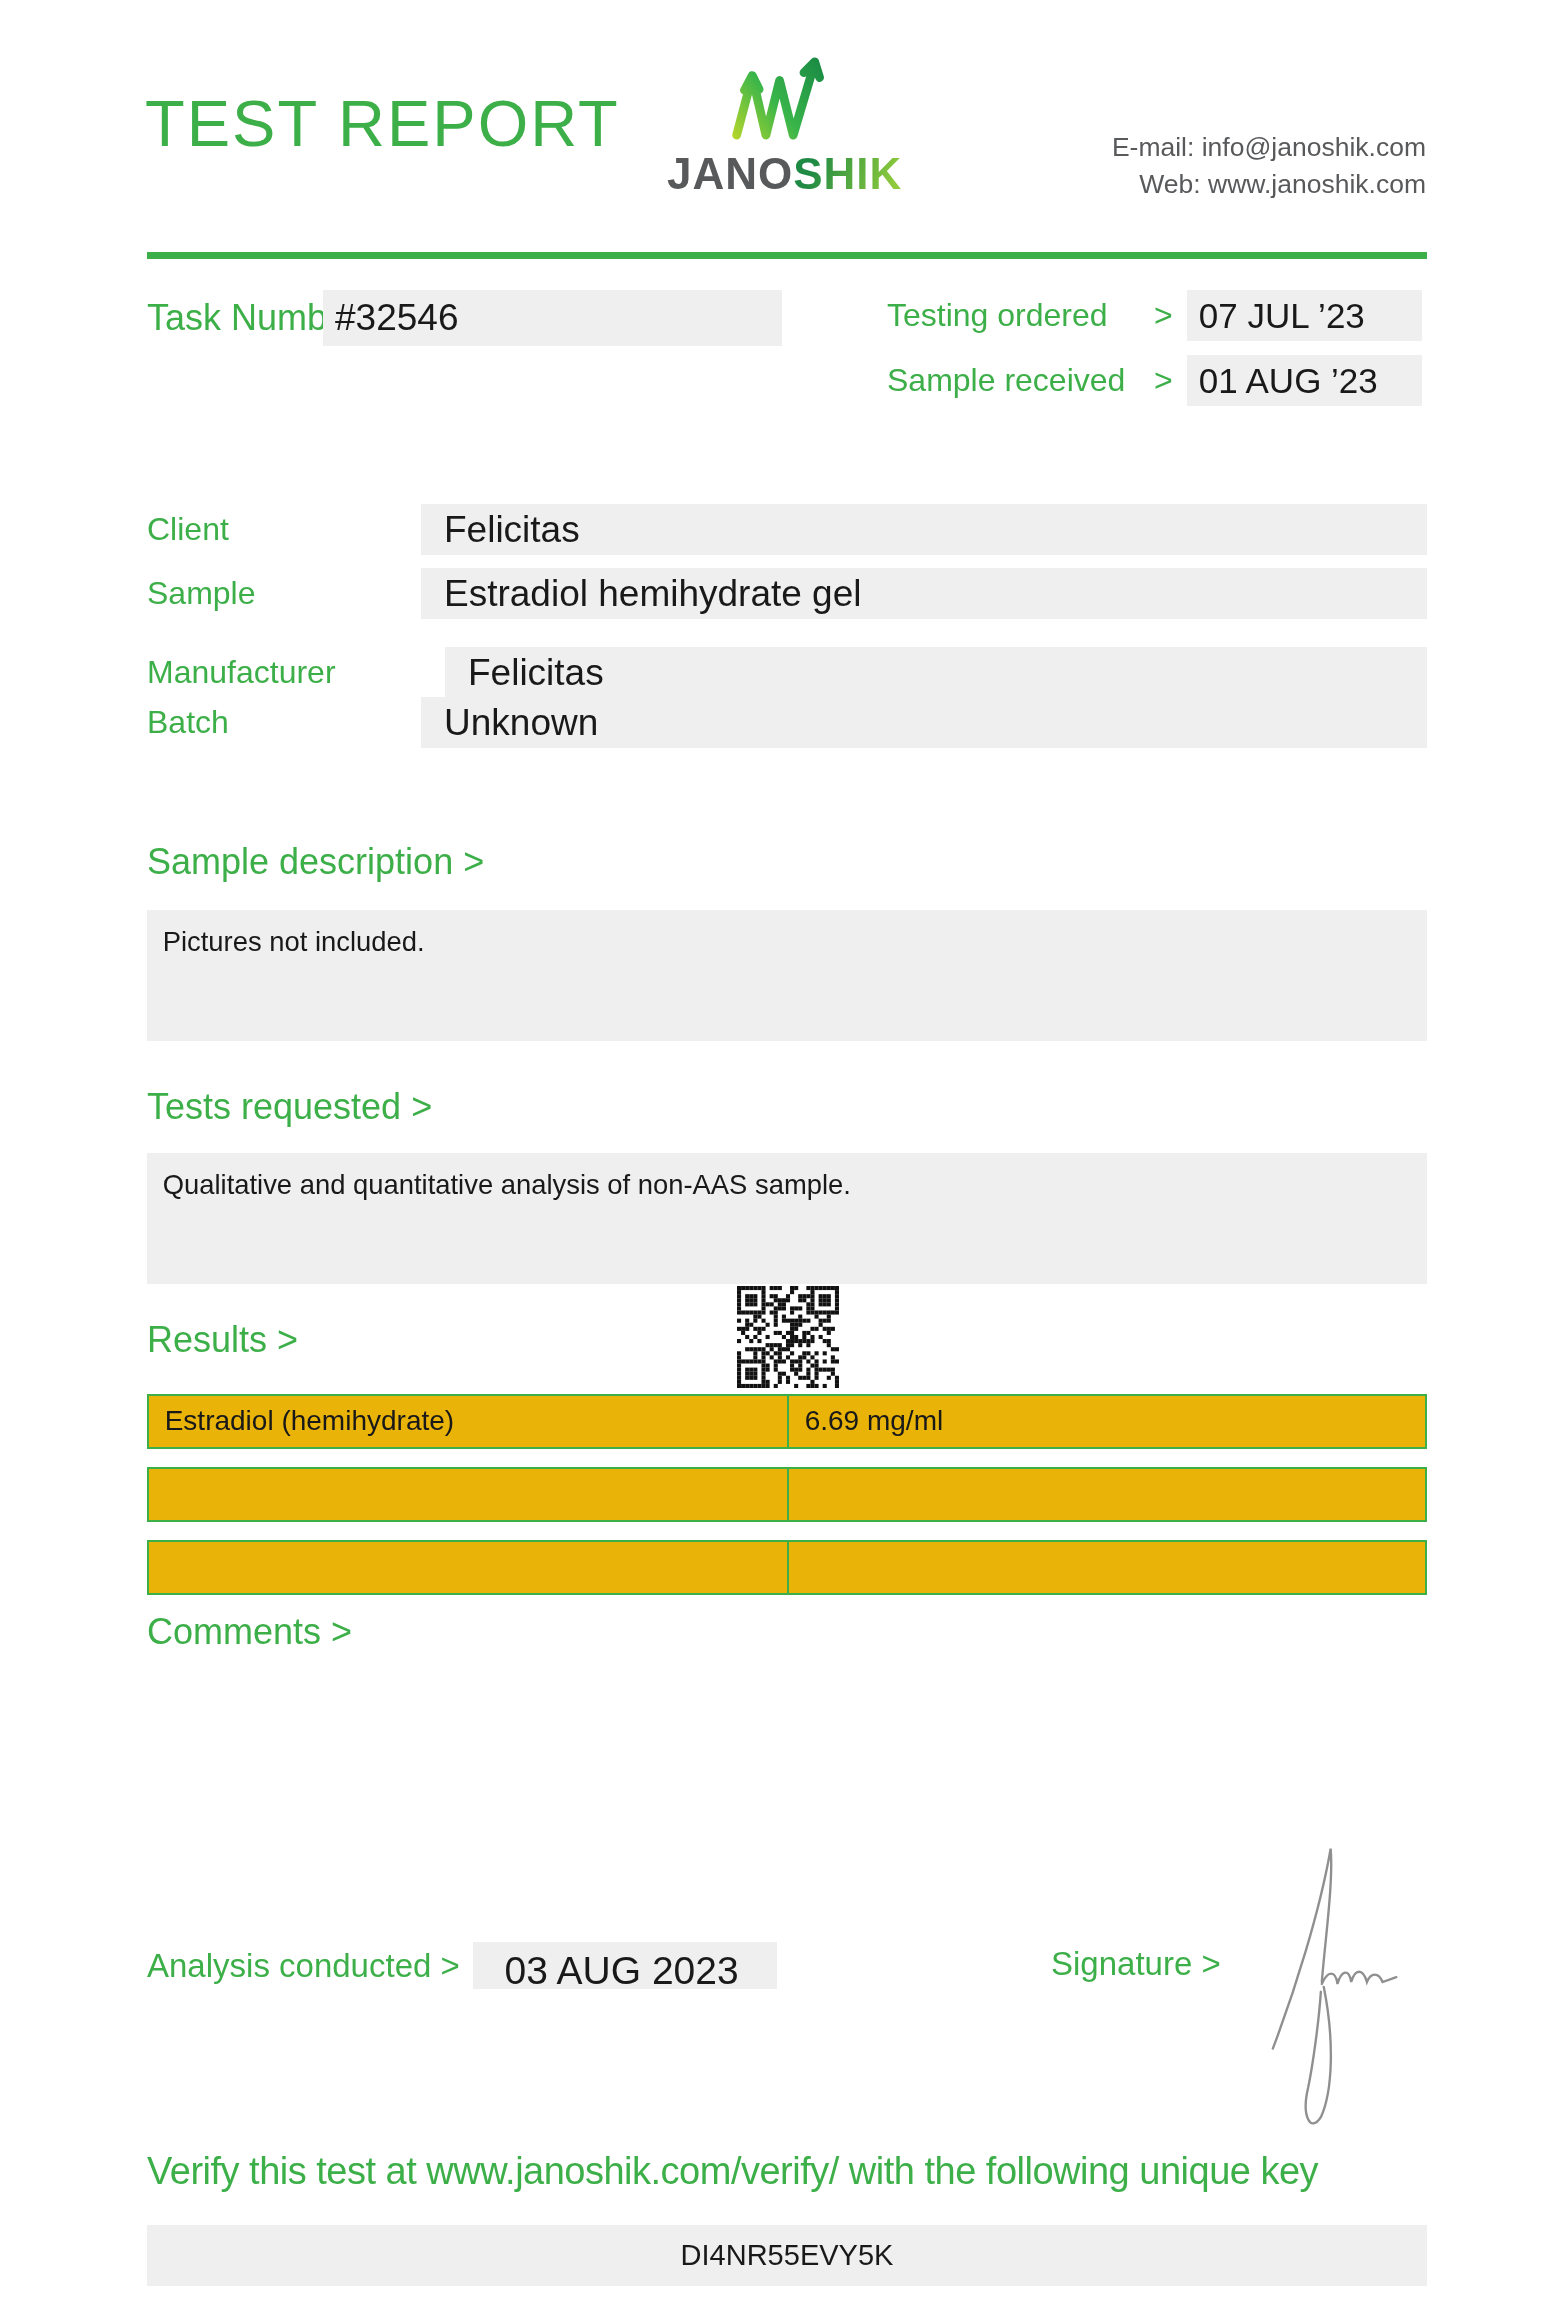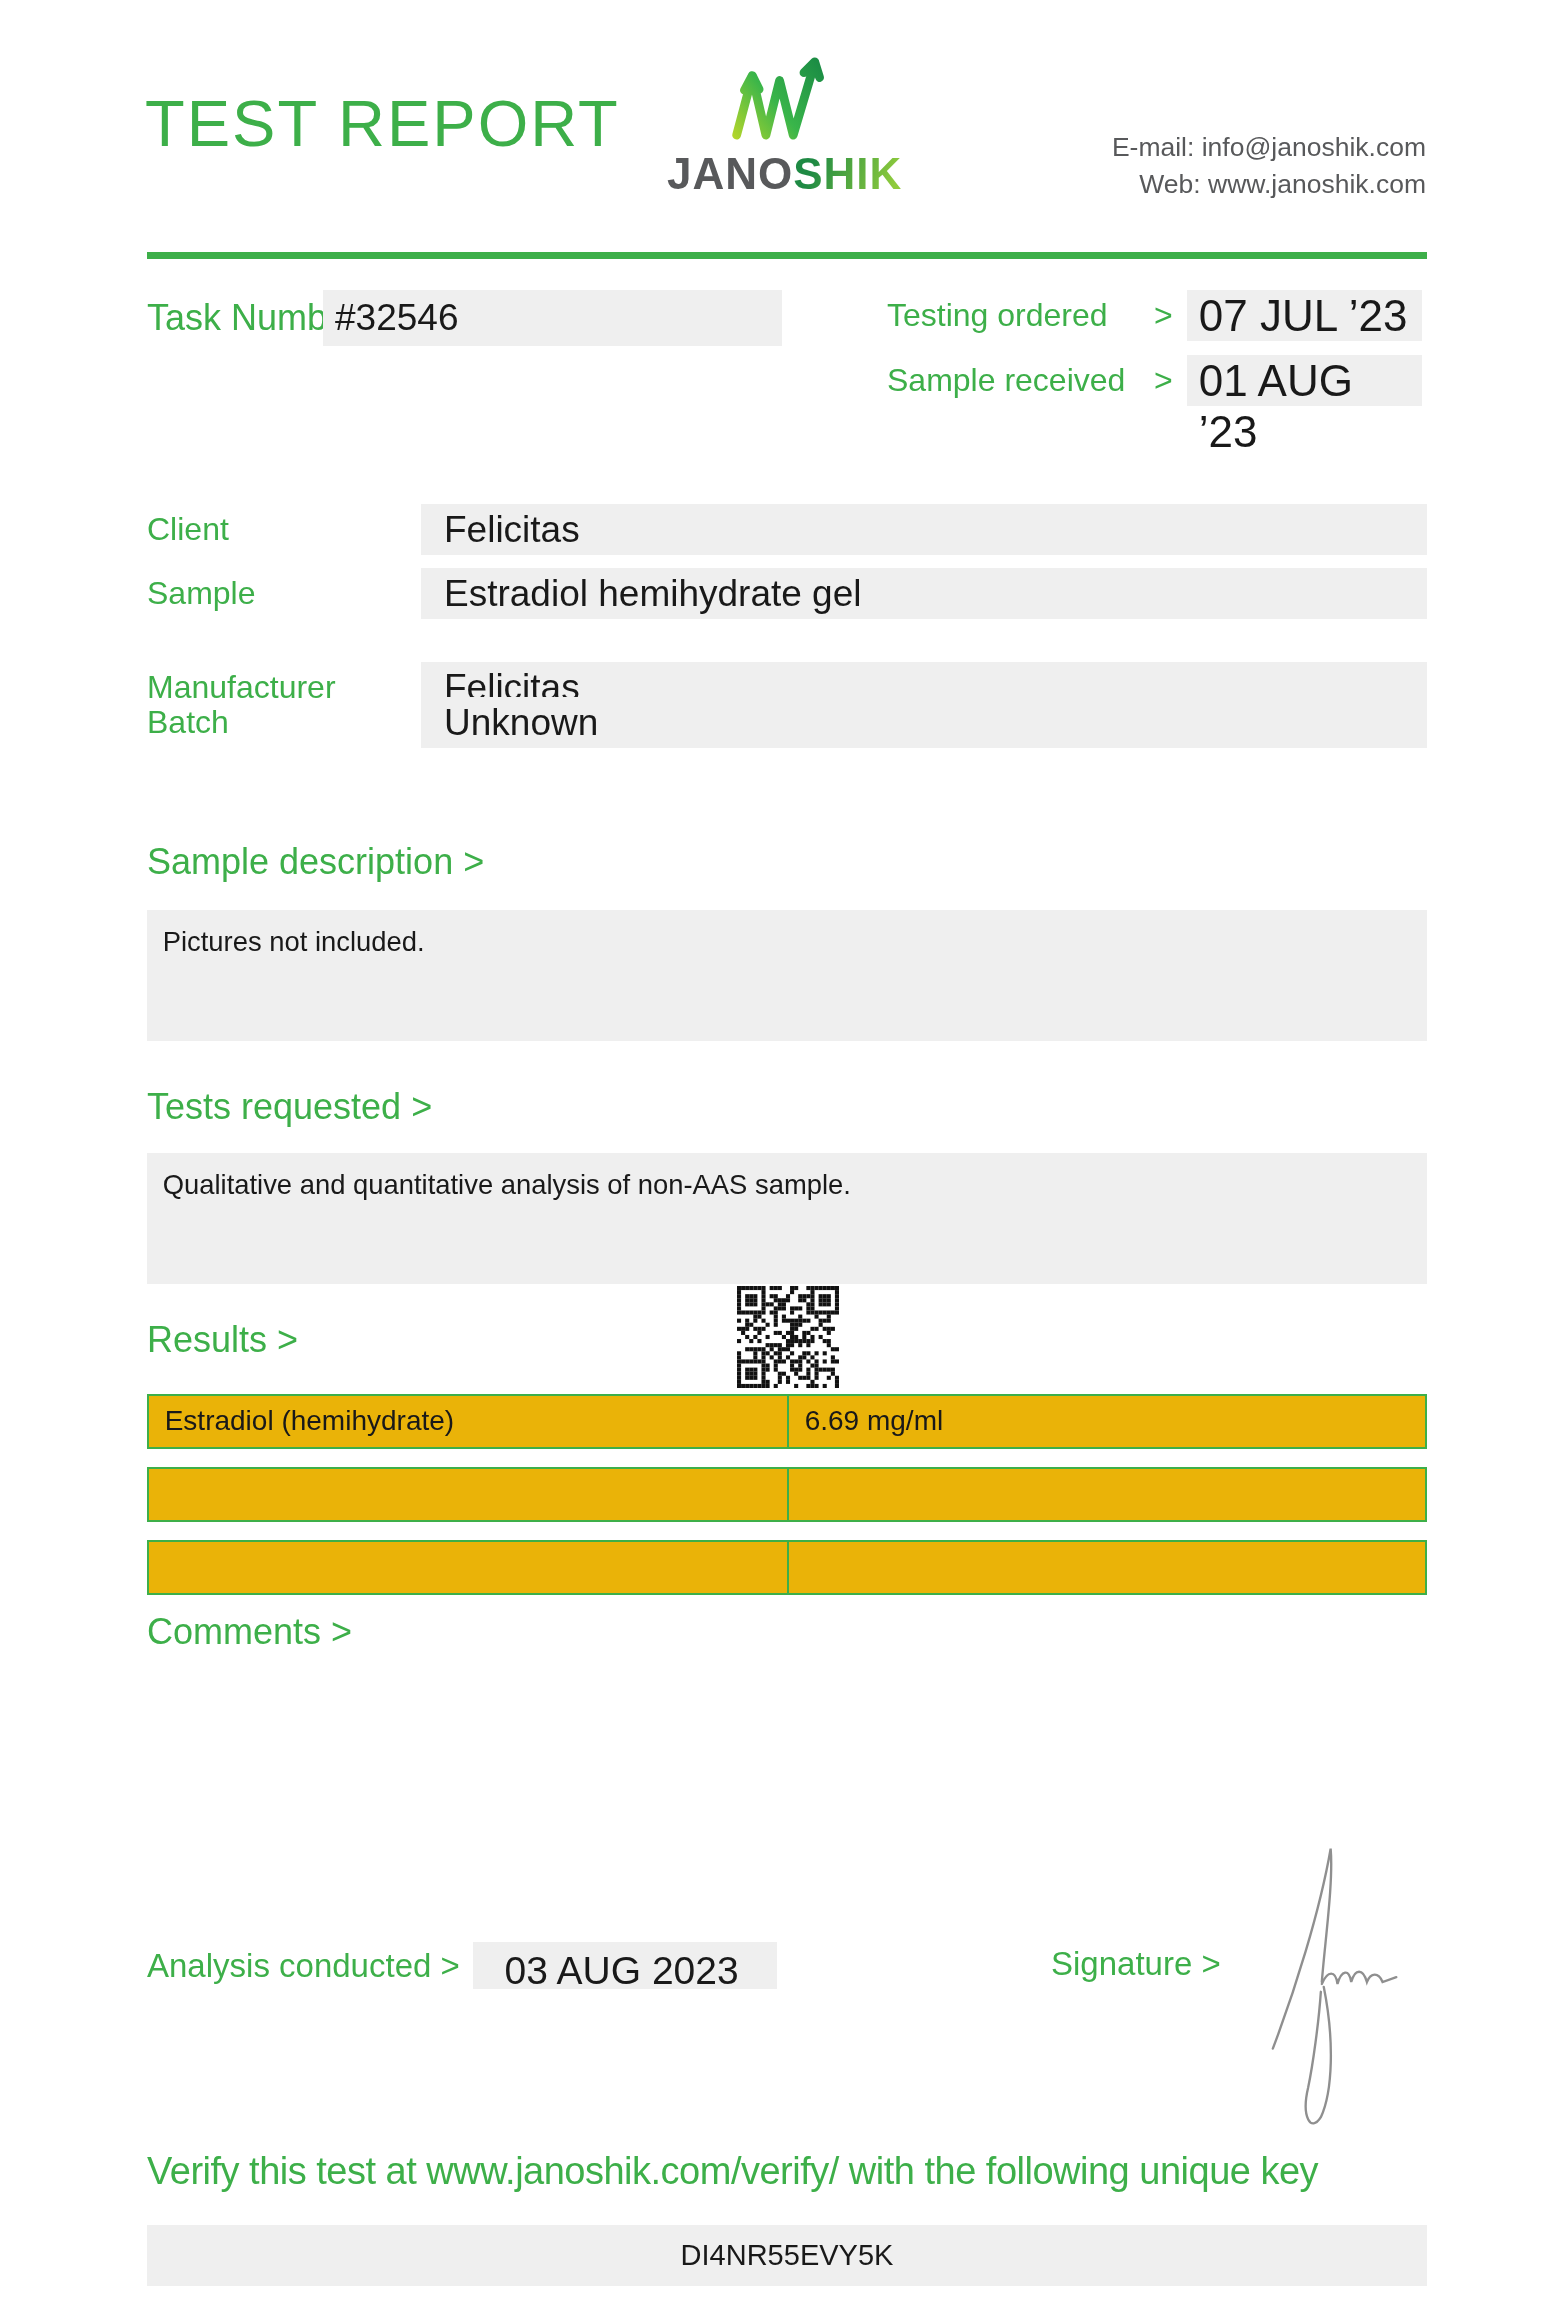--- a/index.html
+++ b/index.html
@@ -20,25 +20,25 @@
   .contact { position:absolute; right:142px; top:129px; text-align:right; font-size:26.5px; line-height:37px; color:#58595b; }
   .rule { position:absolute; left:147px; top:252px; width:1280px; height:6.9px; background:#3daf49; }
 
   
   .task-label { position:absolute; left:147px; top:297px; font-size:36px; color:#3daf49; }
   .task-box { position:absolute; left:323px; top:290px; width:459px; height:56px; line-height:56px; font-size:37px; padding-left:12px; box-sizing:border-box; }
   .date-row { position:absolute; left:887px; height:51px; display:flex; align-items:center; }
   .date-row.r0 { top:290px; } .date-row.r1 { top:355px; }
   .date-label { width:267px; font-size:32px; color:#3daf49; }
   .date-arrow { width:33px; font-size:32px; color:#3daf49; }
-  .date-box { width:235px; height:51px; line-height:51px; font-size:44px; padding-left:11.8px; box-sizing:border-box; }
+  .date-box { width:235px; height:51px; line-height:51px; font-size:35px; padding-left:11.8px; box-sizing:border-box; }
 
   
   .field-row { position:absolute; left:147px; width:1280px; height:51px; display:flex; align-items:center;justify-content:space-between; }
-  .field-row.f0 { top:504px; } .field-row.f1 { top:568px; } .field-row.f2 { top:662px; } .field-row.f3 { top:697px; }
+  .field-row.f0 { top:504px; } .field-row.f1 { top:568px; } .field-row.f2 { top:647px;gap:24px; } .field-row.f3 { top:697px; }
   .field-label { width:274px; font-size:32px; color:#3daf49; }
   .field-box { flex:1; height:51px; line-height:51px; font-size:37px; padding-left:23px; box-sizing:border-box; }
 
   
   .sec-heading { position:absolute; left:147px; font-size:36px; color:#3daf49; }
   .h-desc { top:841px; } .h-tests { top:1086px; } .h-results { top:1319px; } .h-comments { top:1611px; }
   .sec-box { position:absolute; left:147px; width:1280px; box-sizing:border-box; padding:13.7px 15.7px; font-size:27.4px; line-height:1.35; }
   .b-desc { top:910px; height:131px; }
   .b-tests { top:1153px; height:131px; }
   .b-comments { top:1678px; height:135px; }

